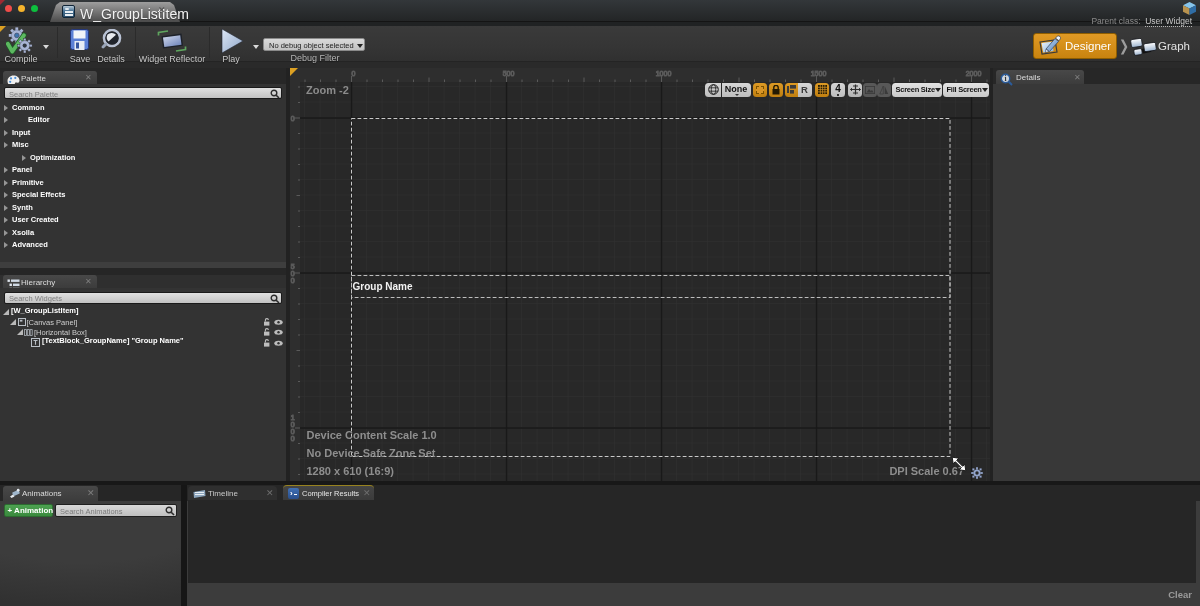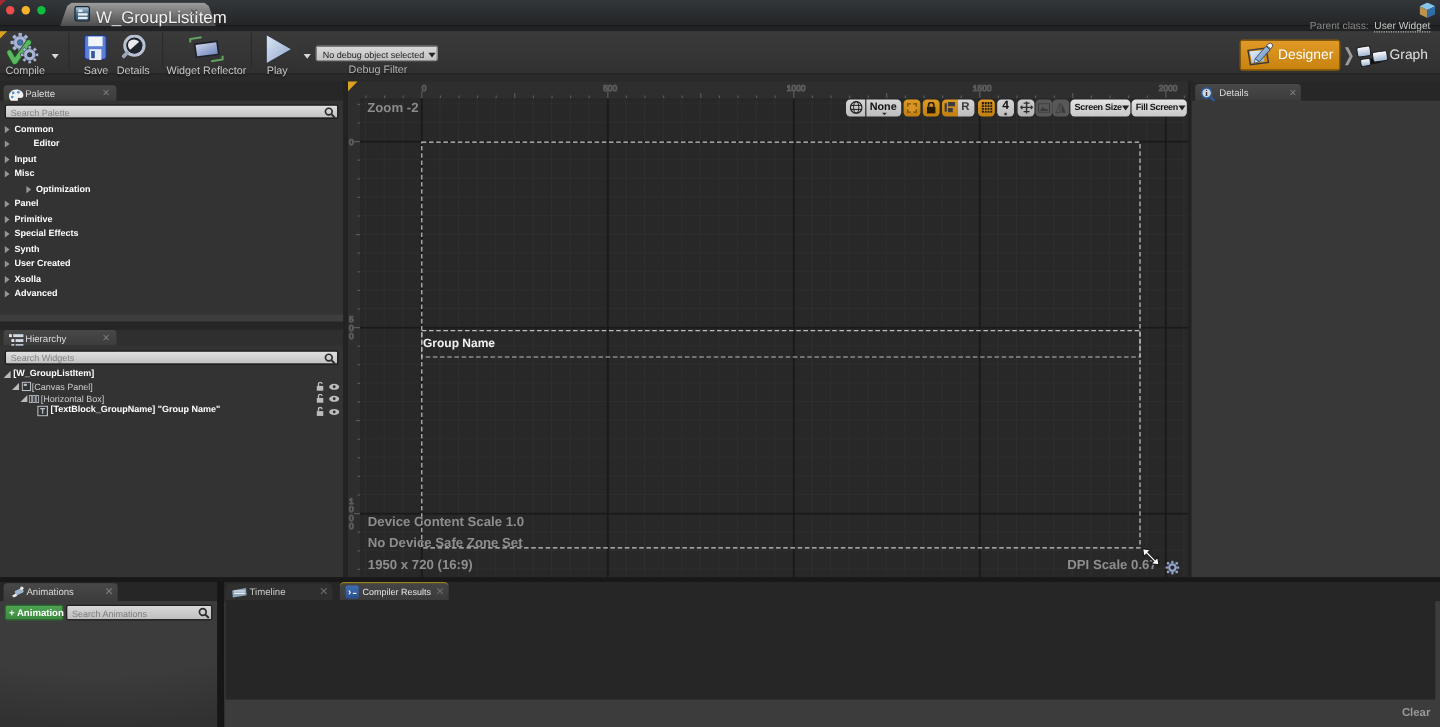--- a/index.html
+++ b/index.html
@@ -456,21 +456,21 @@
 
         <rect x="51.5" y="193.5" width="598.5" height="22" fill="none" stroke="#bdbdbd" stroke-width="1" stroke-dasharray="3.8 2.2"></rect>
       </svg>
 
       <div class="abs" style="left:6px;top:2px;font-size:11px;font-weight:bold;color:#8b8b8b;">Zoom -2</div>
 
       <div class="abs" style="left:52.5px;top:198.5px;font-size:10px;font-weight:bold;color:#f2f2f2;">Group Name</div>
 
       <div class="abs" style="left:6.5px;top:346.5px;font-size:11px;font-weight:bold;color:#8e8e8e;">Device Content Scale 1.0</div>
       <div class="abs" style="left:6.5px;top:365px;font-size:11px;font-weight:bold;color:#8e8e8e;">No Device Safe Zone Set</div>
-      <div class="abs" style="left:6.5px;top:383px;font-size:11px;font-weight:bold;color:#8e8e8e;">1950 x 720 (16:9)</div>
+      <div class="abs" style="left:6.5px;top:383px;font-size:11px;font-weight:bold;color:#8e8e8e;">1280 x 610 (16:9)</div>
       <div class="abs" style="left:464px;top:383px;width:200px;text-align:right;font-size:11px;font-weight:bold;color:#8e8e8e;">DPI Scale 0.67</div>
 
       <svg class="abs" style="left:671px;top:385px;" width="12" height="12" viewBox="0 0 12 12">
         <g fill="#93a5cc">
           <circle cx="6" cy="6" r="3.6"></circle>
           <rect x="5.1" y="0.2" width="1.8" height="2.4"></rect>
             <rect x="5.1" y="9.4" width="1.8" height="2.4"></rect>
           <rect x="0.2" y="5.1" width="2.4" height="1.8"></rect>
             <rect x="9.4" y="5.1" width="2.4" height="1.8"></rect>
           <rect x="1.4" y="1.4" width="2" height="2"></rect>

